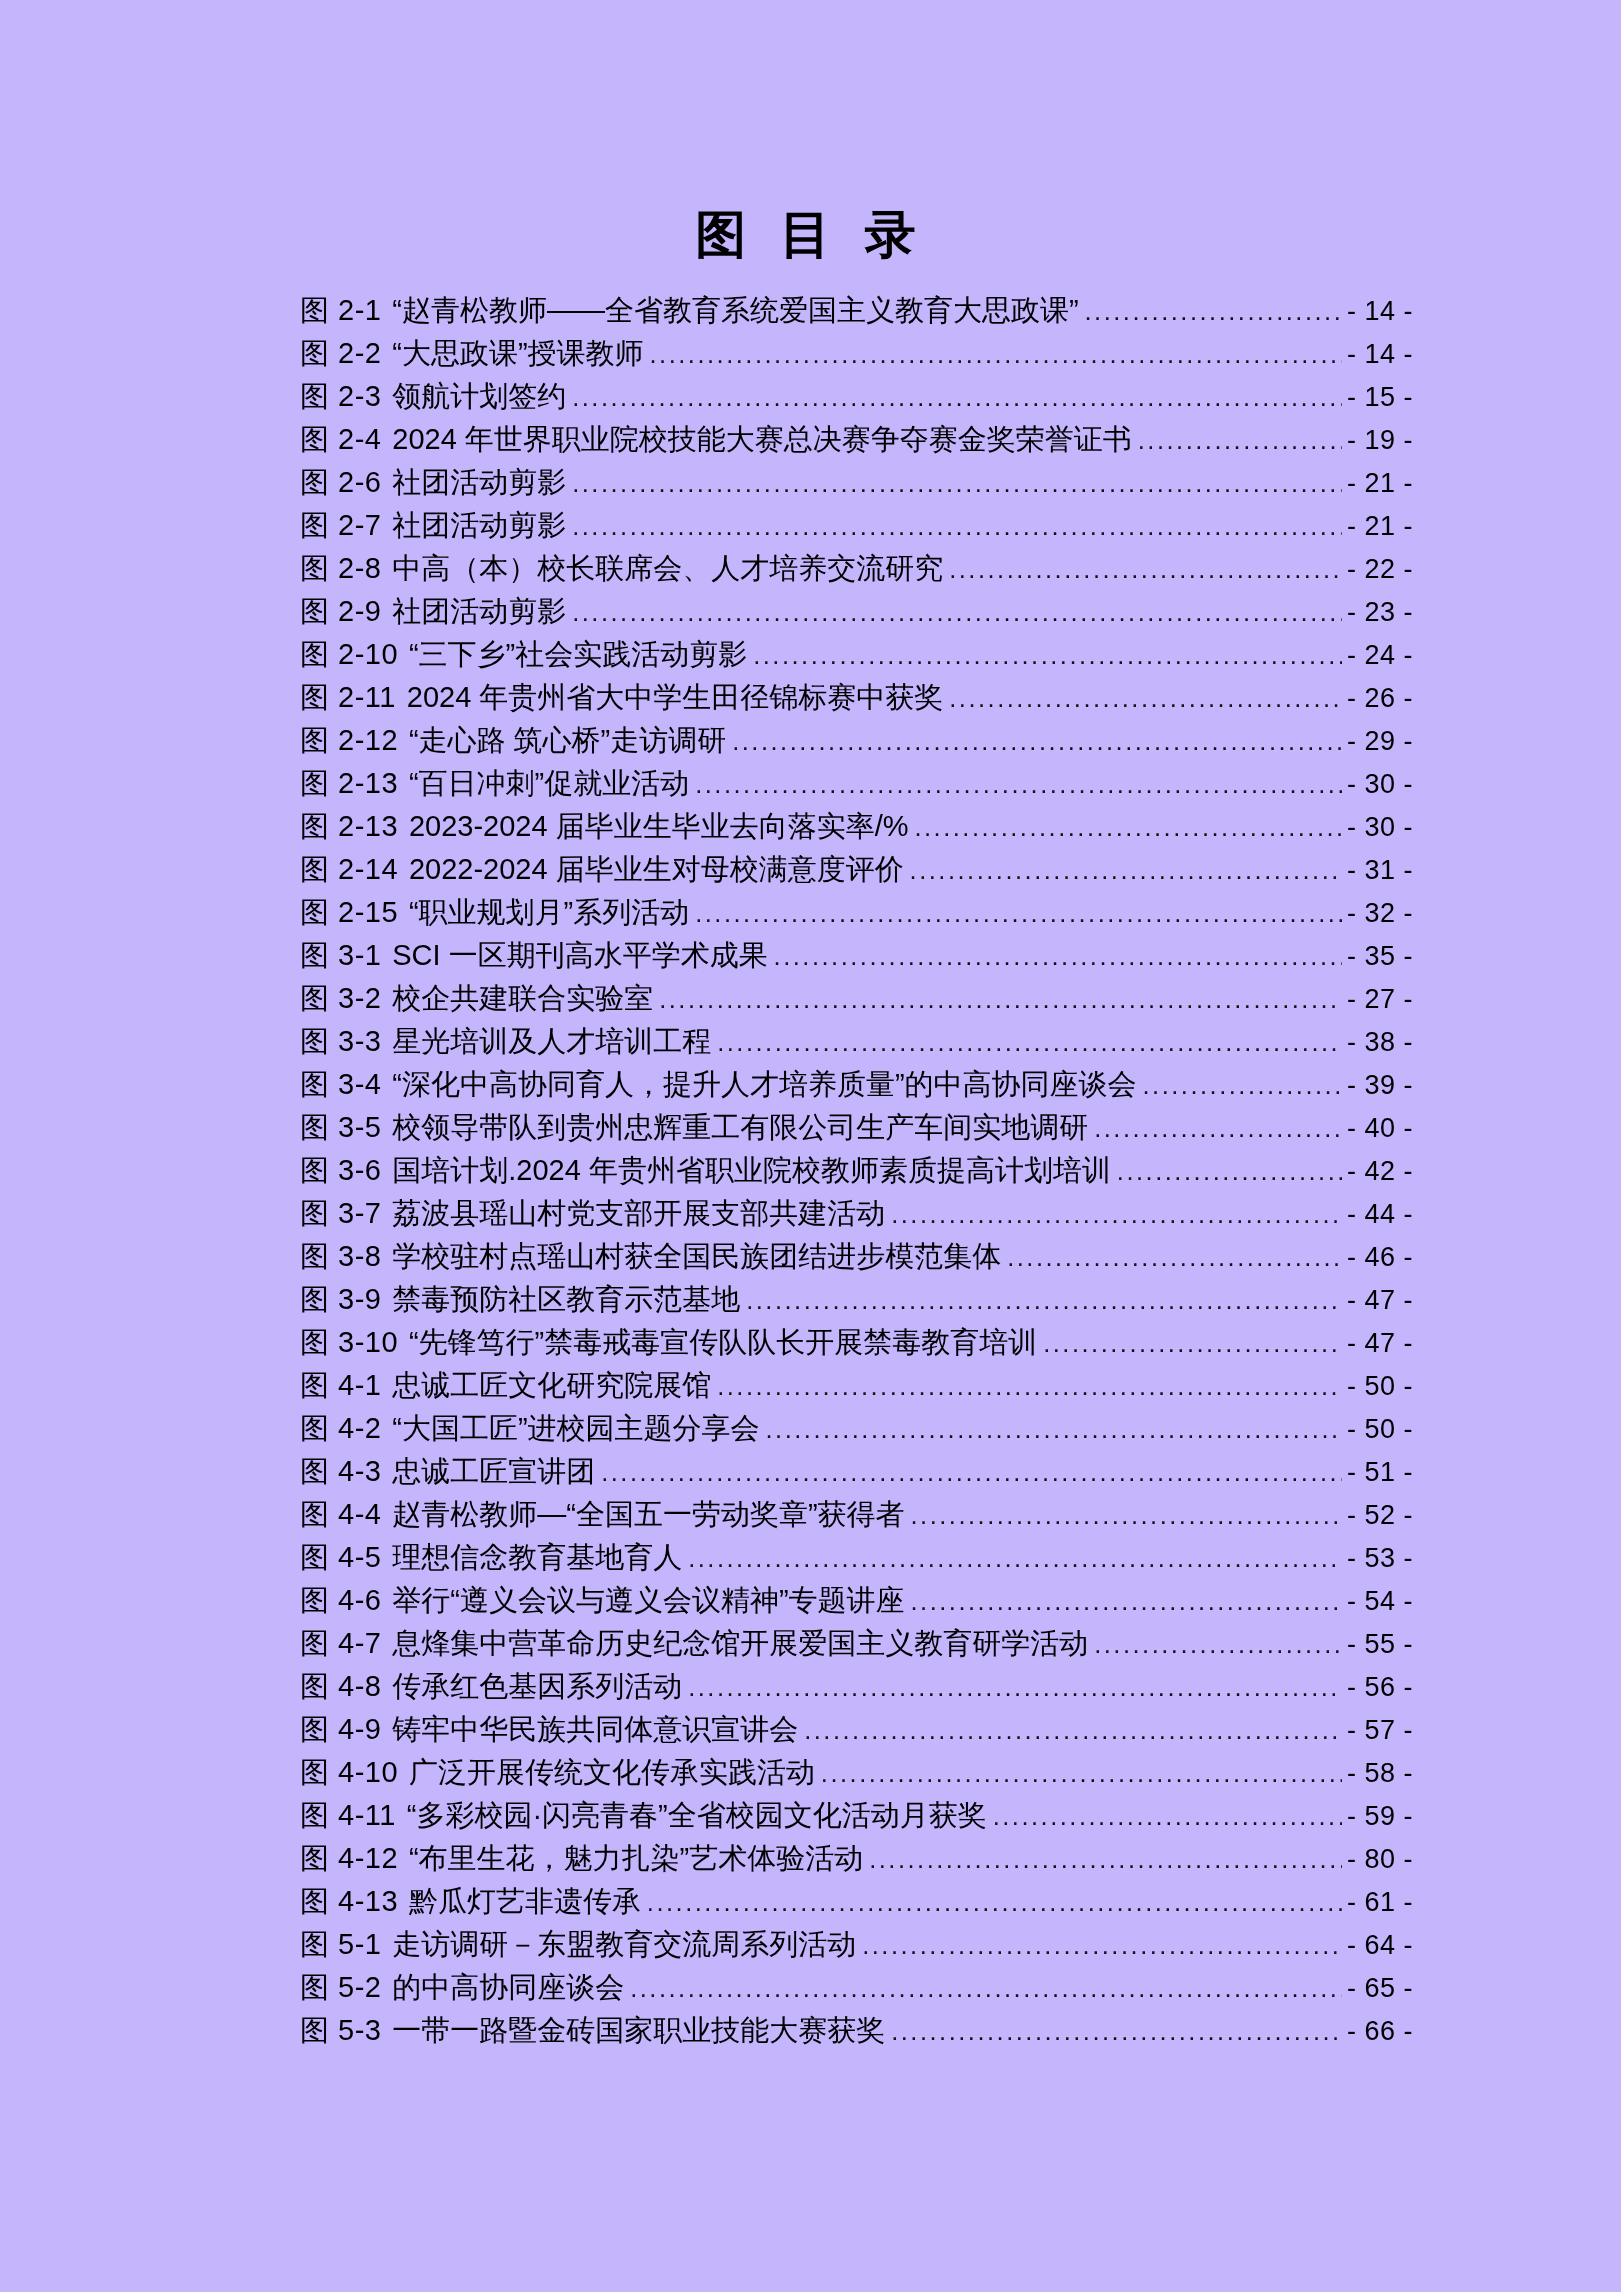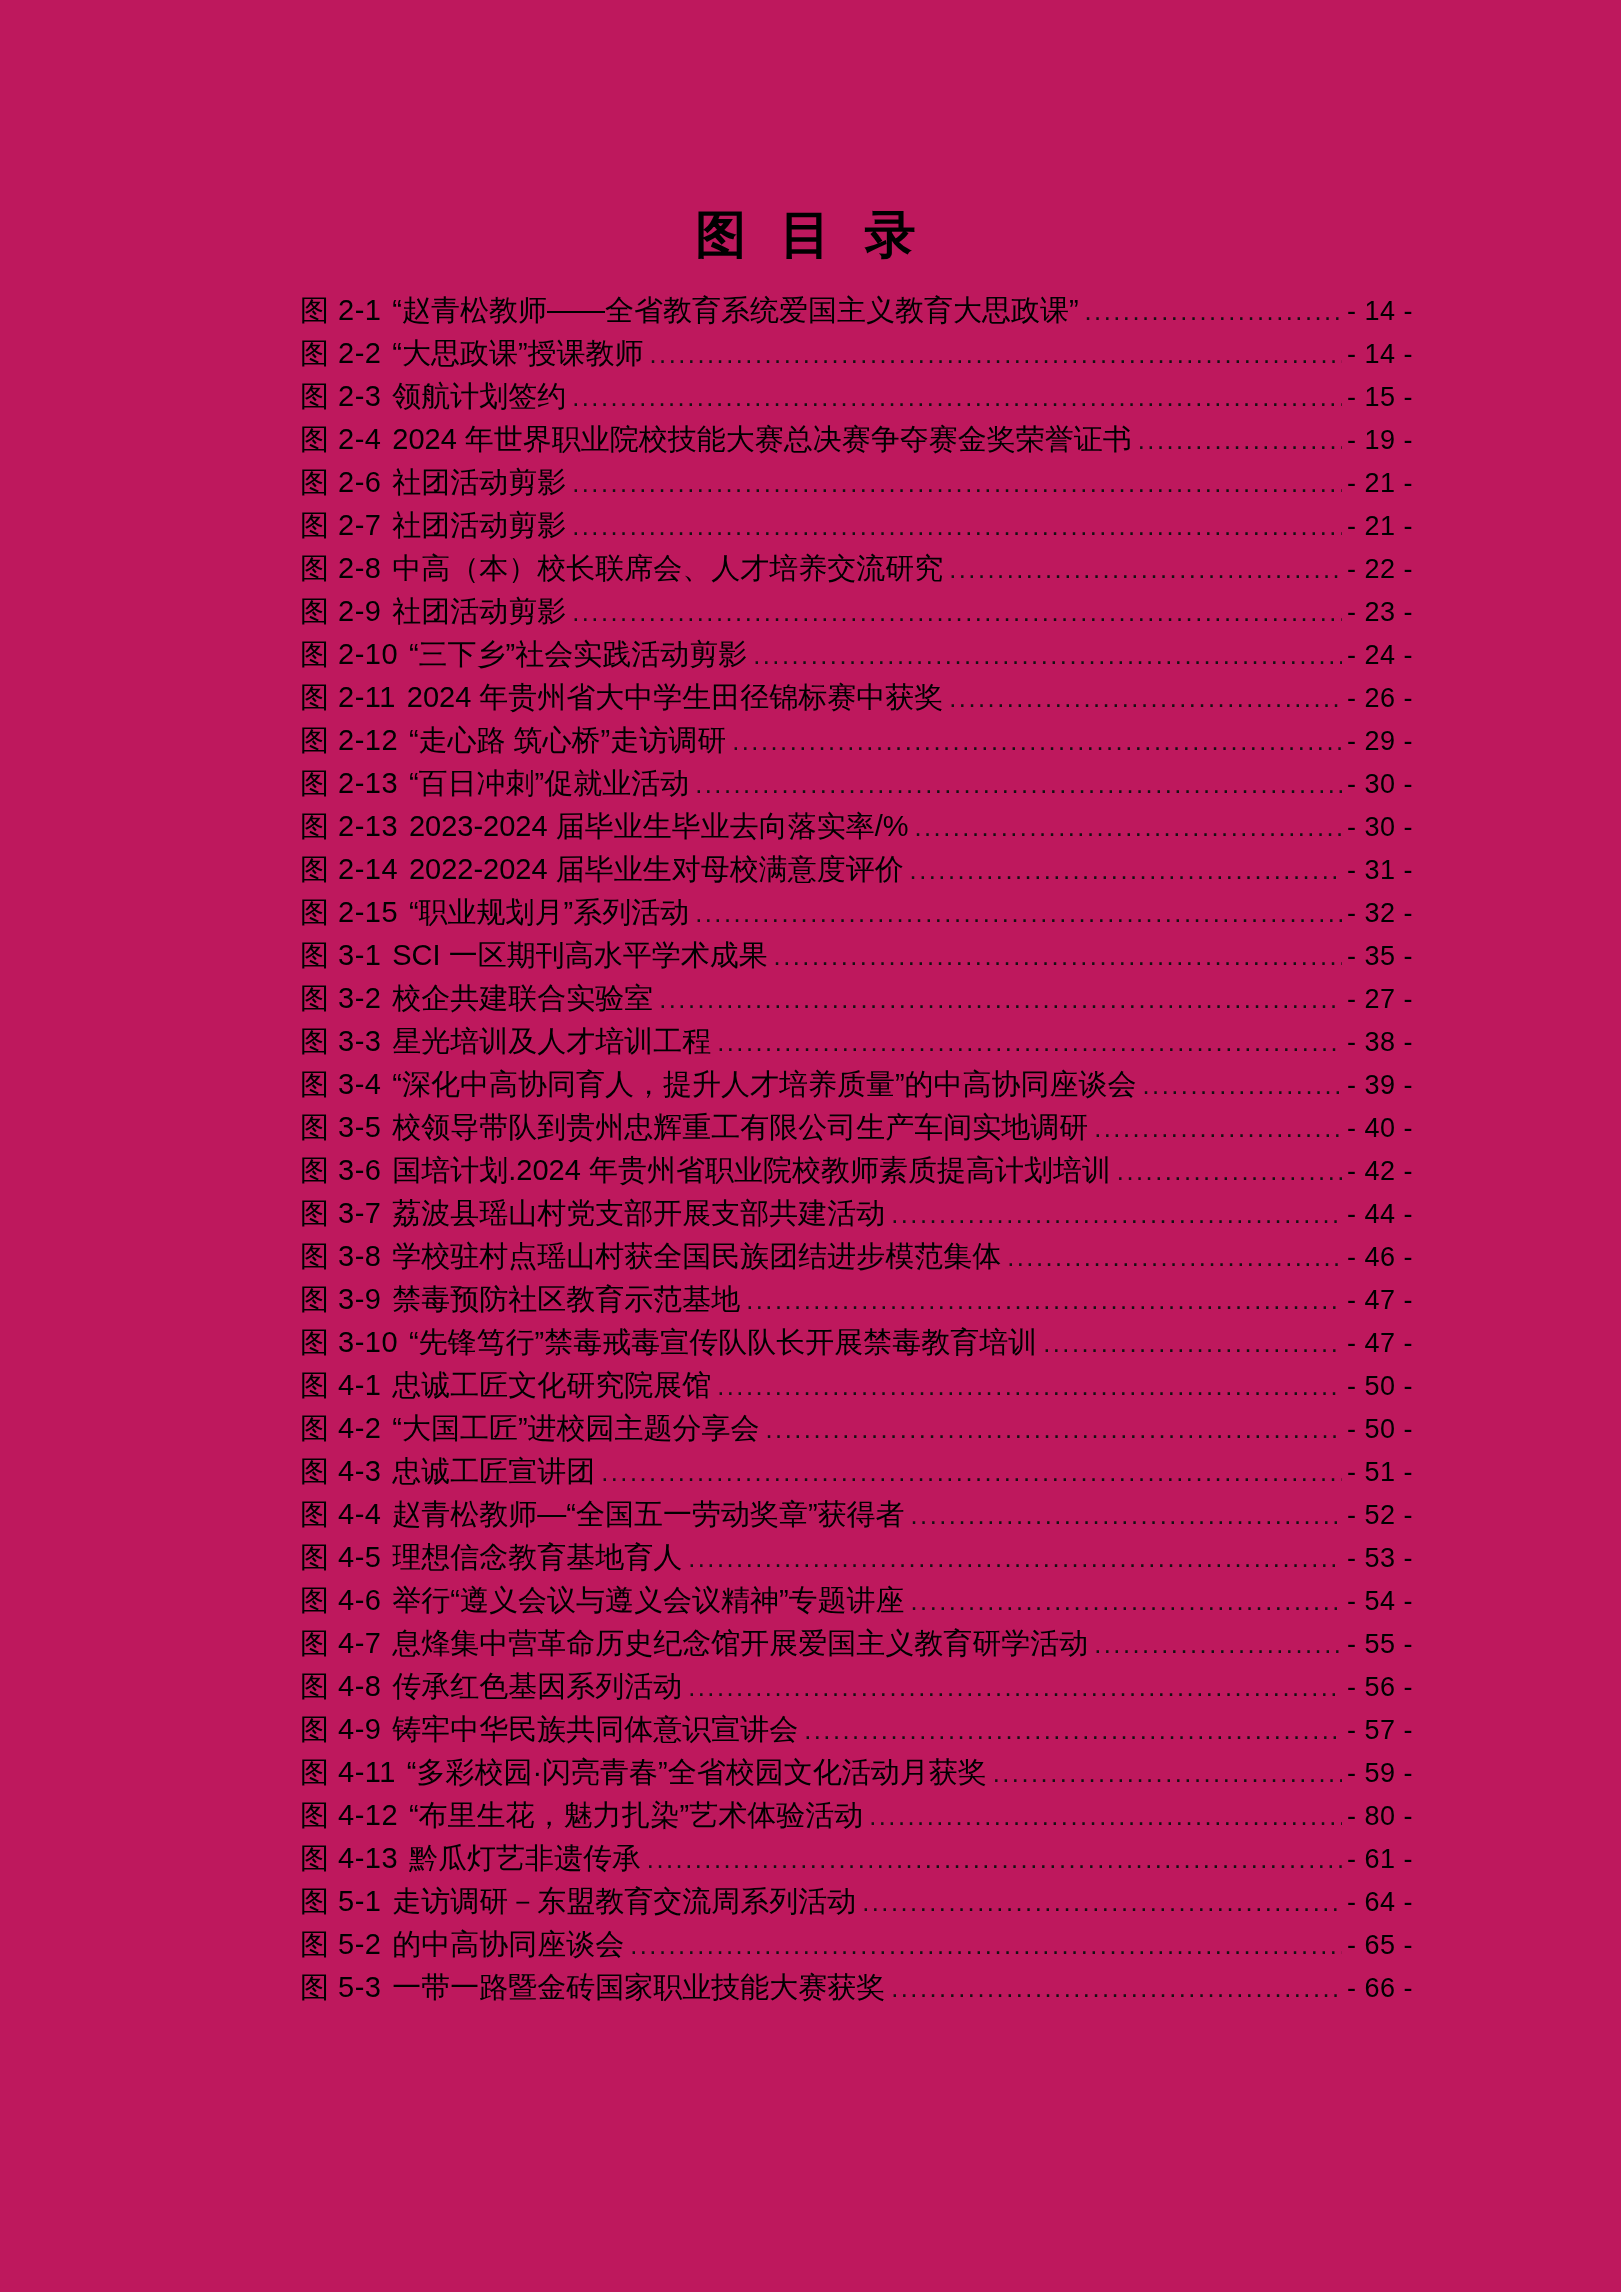--- a/index.html
+++ b/index.html
@@ -4,21 +4,21 @@
 <style>
   html, body {
     margin: 0;
     padding: 0;
     background: #ffffff;
   }
   .page {
     position: relative;
     width: 1621px;
     height: 2293px;
-    background: #be185d;
+    background: #c4b5fd;
     box-sizing: border-box;
     color: #000;
     font-family: "Liberation Sans", sans-serif;
     overflow: hidden;
   }
   .doc-title {
     margin: 0;
     padding-top: 204px;
     width: 100%;
     text-align: center;
@@ -308,20 +308,26 @@
     <span class="page-num">- 56 -</span>
   </div>
 
   <div class="toc-row">
     <span class="fig-label">图 4-9</span>
     <span class="fig-title">铸牢中华民族共同体意识宣讲会</span>
     <span class="dot-leader"></span>
     <span class="page-num">- 57 -</span>
   </div>
 
+  <div class="toc-row">
+    <span class="fig-label">图 4-10</span>
+    <span class="fig-title">广泛开展传统文化传承实践活动</span>
+    <span class="dot-leader"></span>
+    <span class="page-num">- 58 -</span>
+  </div>
 
   <div class="toc-row">
     <span class="fig-label">图 4-11</span>
     <span class="fig-title">“多彩校园·闪亮青春”全省校园文化活动月获奖</span>
     <span class="dot-leader"></span>
     <span class="page-num">- 59 -</span>
   </div>
 
   <div class="toc-row">
     <span class="fig-label">图 4-12</span>

